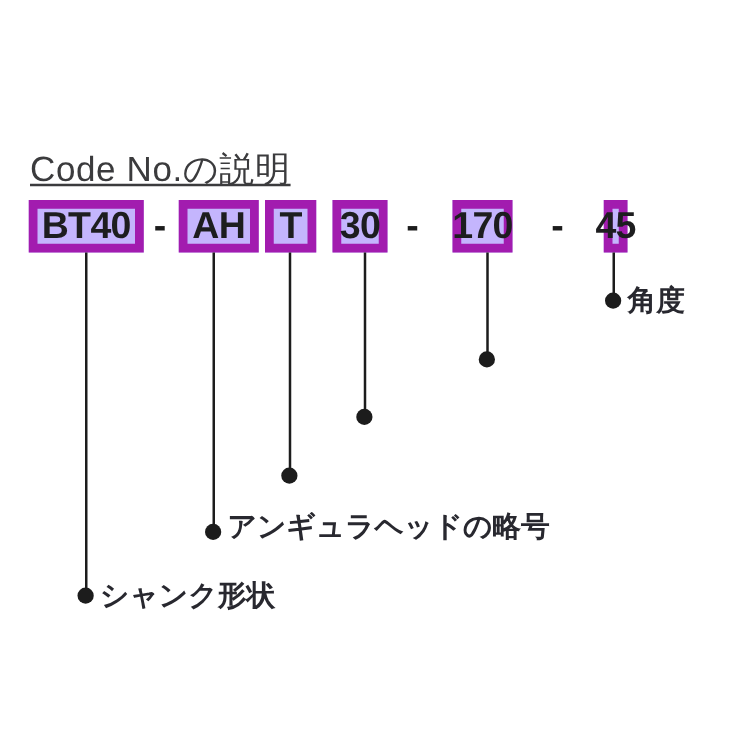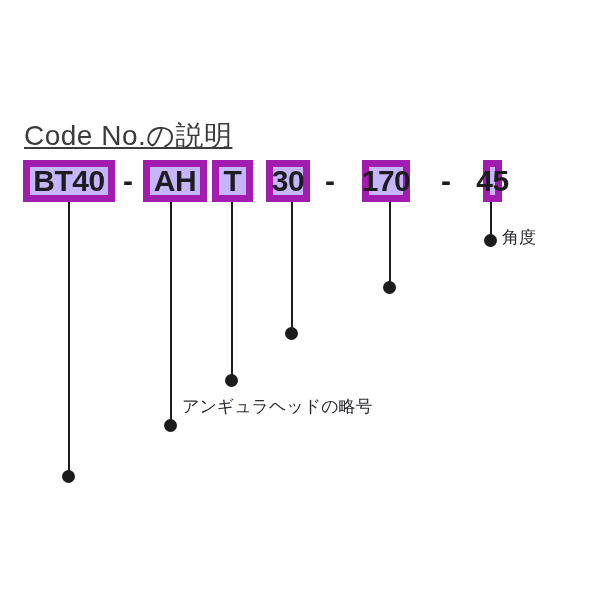--- a/index.html
+++ b/index.html
@@ -61,22 +61,22 @@
   }
   .bullet {
     position: absolute;
     width: 13px;
     height: 13px;
     border-radius: 50%;
     background: #1c1c1c;
   }
   .legend-label {
     position: absolute;
-    font-size: 17px;
-    font-weight: 400;
+    font-size: 23px;
+    font-weight: 700;
     color: #28282f;
     line-height: 1;
     white-space: nowrap;
   }
 </style>
 </head>
 <body>
 
 <div class="canvas">
 
@@ -99,16 +99,17 @@
   <div class="vline" style="left:389px; top:202px; height:85px;"></div>
   <div class="vline" style="left:490px; top:202px; height:38px;"></div>
 
   <div class="bullet" style="left:62px;  top:470px;"></div>
   <div class="bullet" style="left:164px; top:419px;"></div>
   <div class="bullet" style="left:225px; top:374px;"></div>
   <div class="bullet" style="left:285px; top:327px;"></div>
   <div class="bullet" style="left:383px; top:281px;"></div>
   <div class="bullet" style="left:484px; top:234px;"></div>
 
-  <div class="legend-label" style="left:182px; top:398px;">アンギュラヘッドの略号</div>
+  <div class="legend-label" style="left:80px;  top:465px;">シャンク形状</div>
+  <div class="legend-label" style="left:182px; top:410px;">アンギュラヘッドの略号</div>
   <div class="legend-label" style="left:502px; top:229px;">角度</div>
 
 </div>
 
 </body></html>

